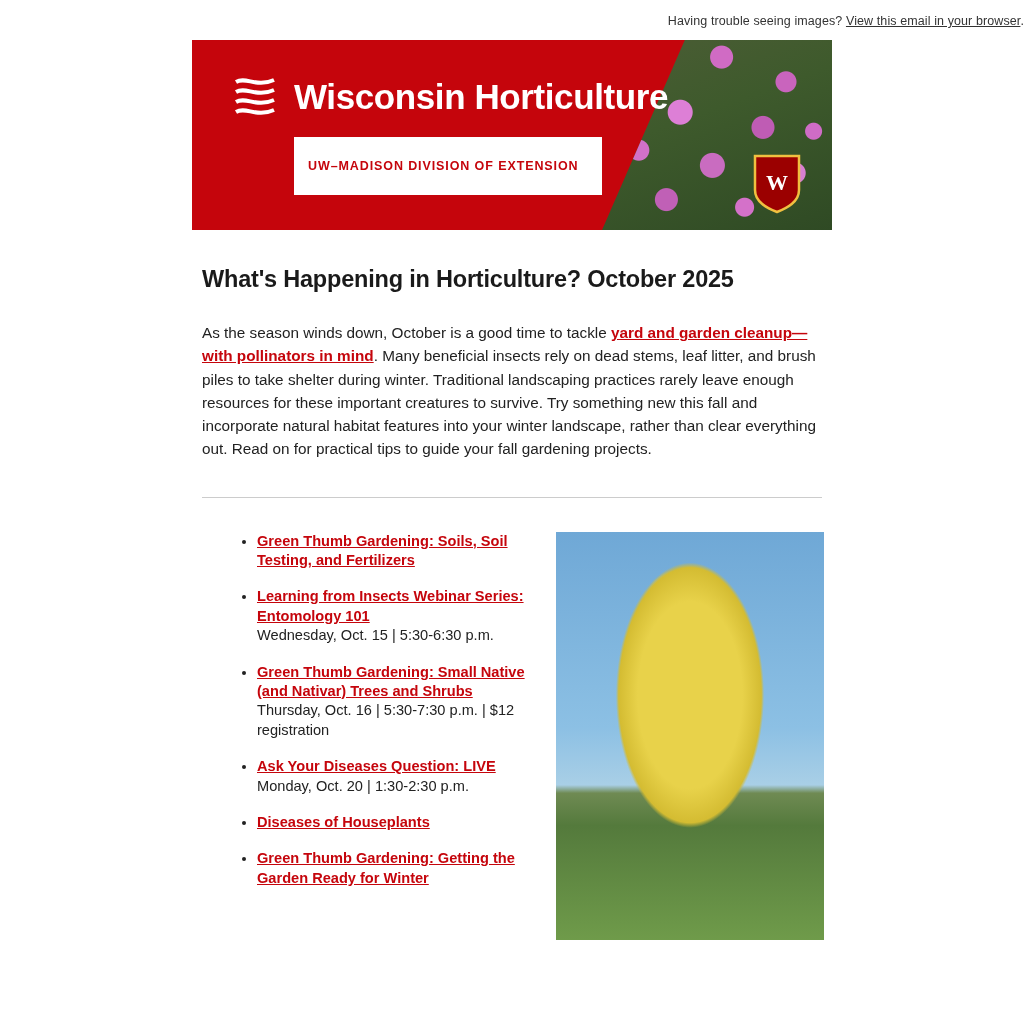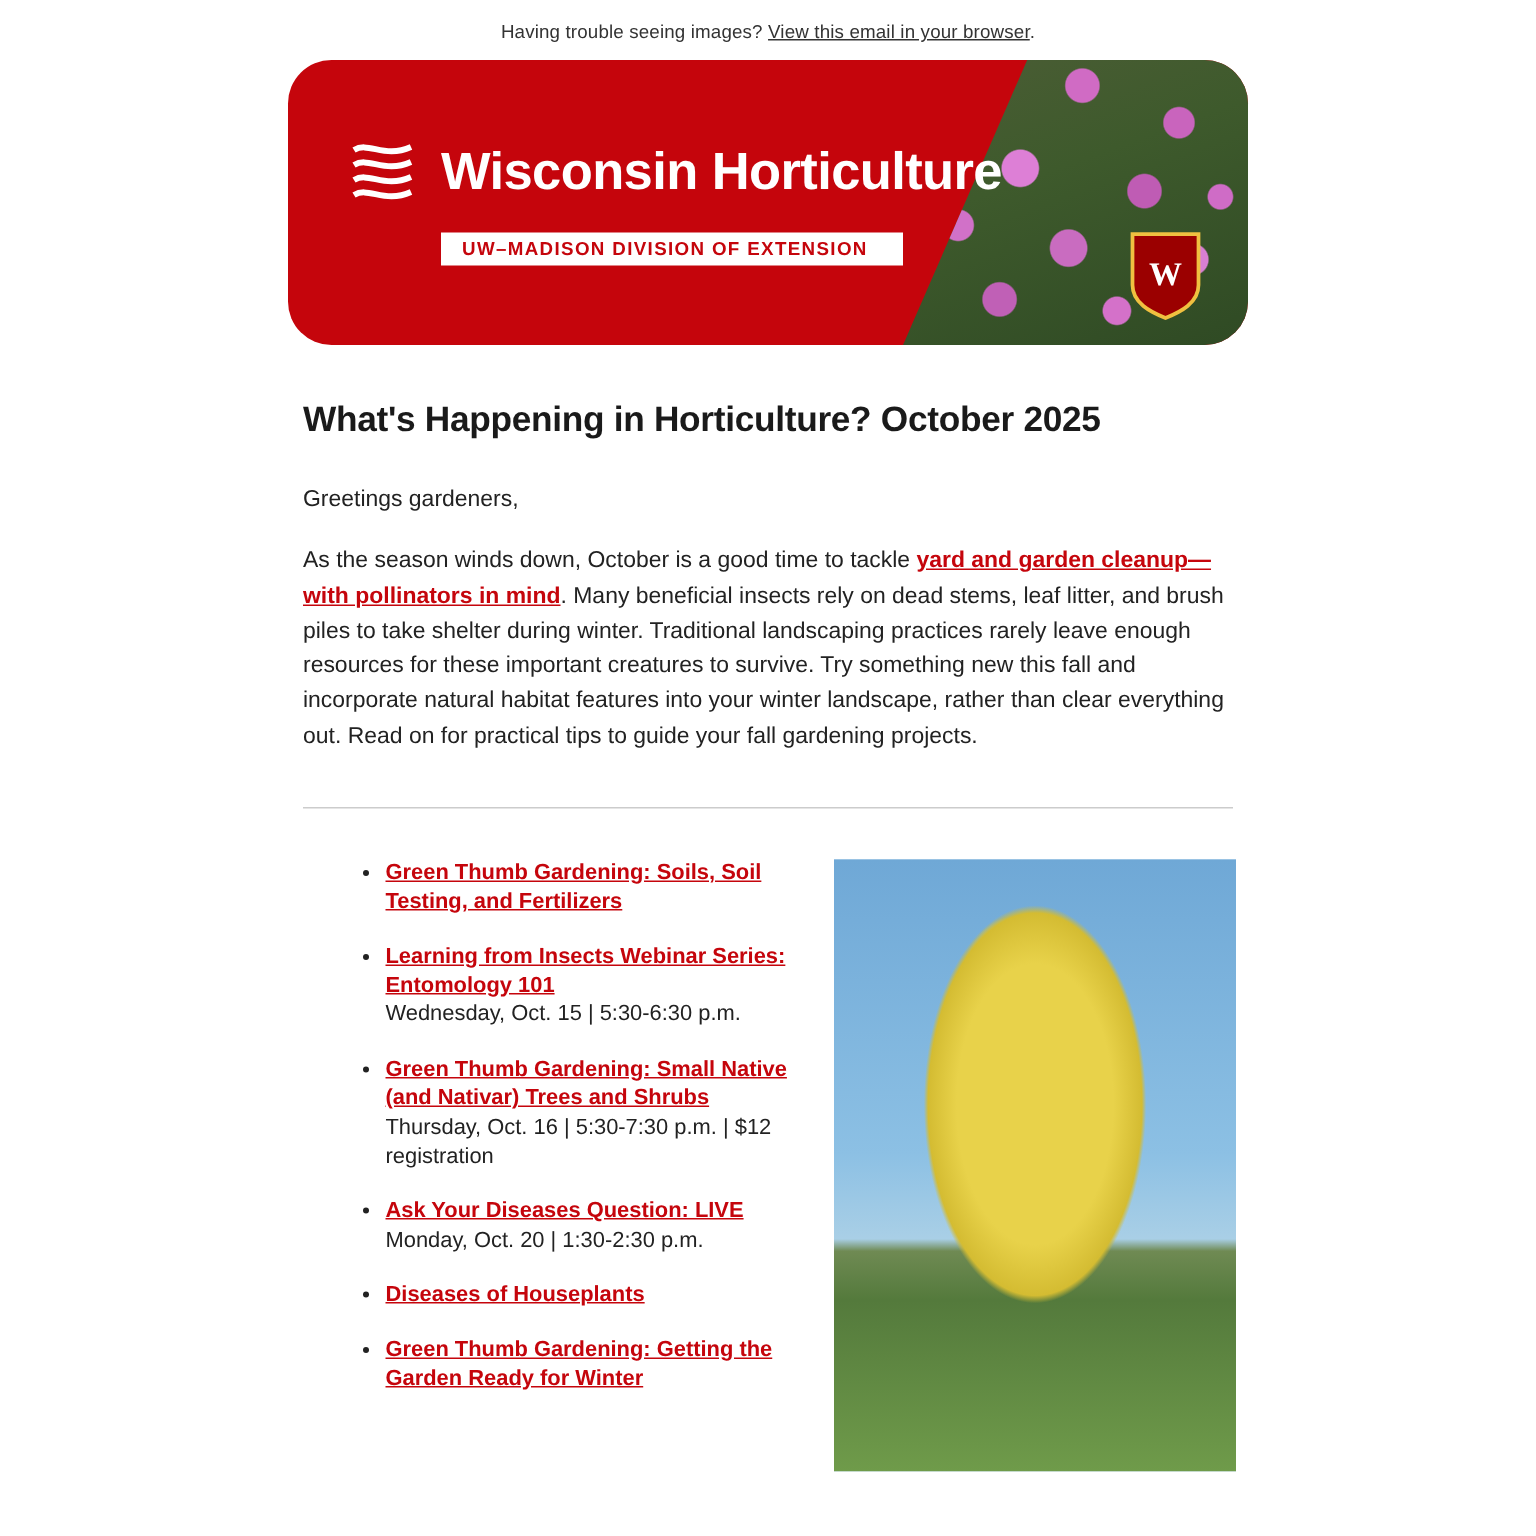--- a/index.html
+++ b/index.html
@@ -5,41 +5,40 @@
   * { box-sizing: border-box; }
   html, body {
     margin: 0;
     padding: 0;
     width: 1024px;
     background: #ffffff;
     font-family: "Liberation Sans", sans-serif;
     color: #222222;
   }
   .preheader {
-    text-align: center;
+    text-align: right;
     font-size: 12.5px;
     color: #333333;
     padding: 14px 0 12px 0;
     letter-spacing: .1px;
   }
   .preheader a {
     color: #333333;
     text-decoration: underline;
   }
   .wrap {
     width: 640px;
     margin: 0 auto;
   }
   
   .banner {
     position: relative;
     height: 190px;
     background: #c5050c;
     overflow: hidden;
-    border-radius: 29px;
   }
   .banner-photo {
     position: absolute;
     top: 0; right: 0; bottom: 0;
     width: 230px;
     background:
       radial-gradient(circle at 20% 18%, #e07ad0 0 9px, transparent 10px),
       radial-gradient(circle at 52% 9%, #d06bc4 0 11px, transparent 12px),
       radial-gradient(circle at 80% 22%, #c964bd 0 10px, transparent 11px),
       radial-gradient(circle at 34% 38%, #dd7fd6 0 12px, transparent 13px),
@@ -78,21 +77,21 @@
     color: #ffffff;
     letter-spacing: -.4px;
   }
   .banner-sub {
     margin: 18px 0 0 60px;
     background: #ffffff;
     color: #c5050c;
     font-size: 12.5px;
     font-weight: bold;
     letter-spacing: .9px;
-    padding: 4px 14px;
+    padding: 22px 14px;
     width: 308px;
   }
   .crest {
     position: absolute;
     right: 27px;
     bottom: 16px;
     width: 56px;
     height: 64px;
   }
   
@@ -192,21 +191,20 @@
     <svg class="crest" viewBox="0 0 56 64">
       <path d="M6 6 H50 V40 C50 52, 38 58, 28 62 C18 58, 6 52, 6 40 Z" fill="#9b0000" stroke="#f0c040" stroke-width="2.5"></path>
       <text x="28" y="40" font-size="22" font-weight="bold" fill="#ffffff" text-anchor="middle" font-family="Liberation Serif, serif">W</text>
     </svg>
   </div>
 
   <div class="content">
 
     <h1 class="headline">What's Happening in Horticulture? October 2025</h1>
 
-    <p class="body">Greetings gardeners,</p>
 
     <p class="body">
       <span>As the season winds down, October is a good time to tackle </span><a class="redlink" href="#">yard and garden cleanup—with pollinators in mind</a><span>. Many beneficial insects rely on dead stems, leaf litter, and brush piles to take shelter during winter. Traditional landscaping practices rarely leave enough resources for these important creatures to survive. Try something new this fall and incorporate natural habitat features into your winter landscape, rather than clear everything out. Read on for practical tips to guide your fall gardening projects.</span>
     </p>
 
     <hr class="rule">
 
 
     <div class="cols">
       <div class="col-left">

